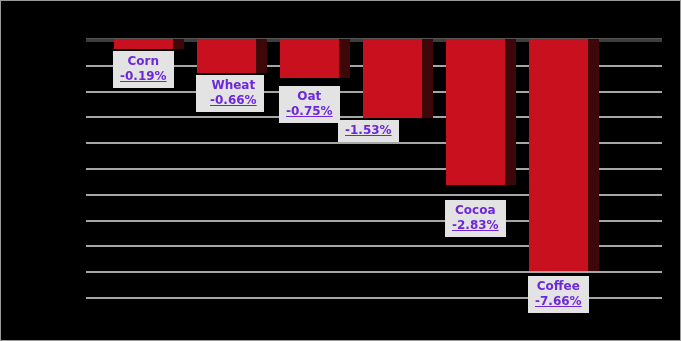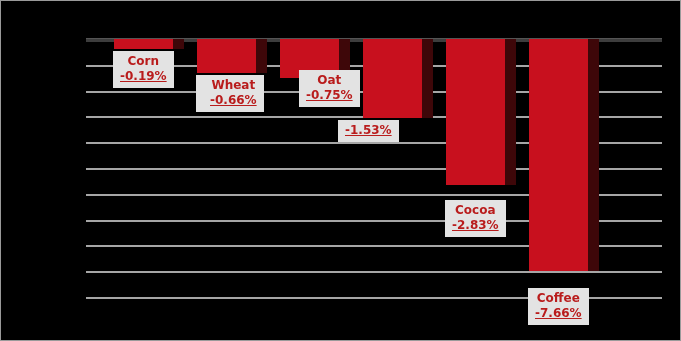--- a/index.html
+++ b/index.html
@@ -53,21 +53,21 @@
     position: absolute;
     left: 59px;
     top: 0;
     width: 11px;
     background: #3e0709;
   }
   
   .vlabel {
     position: absolute;
     background: #e3e3e3;
-    color: #b91c1c;
+    color: #6d28d9;
     text-align: center;
     font-weight: bold;
     font-size: 12px;
     line-height: 15px;
     padding: 3px 7px 4px 7px;
     white-space: nowrap;
     box-sizing: border-box;
   }
   .vlabel .name { display: block; }
   .vlabel .val  { display: block; text-decoration: underline; }
@@ -122,32 +122,32 @@
 
     <div id="labels">
         <div class="vlabel" style="left: 27px; top: 12px;">
           <span class="name">Corn</span>
           <span class="val">-0.19%</span>
         </div>
         <div class="vlabel" style="left: 110px; top: 36px; padding-left: 14px;">
           <span class="name">Wheat</span>
           <span class="val">-0.66%</span>
         </div>
-        <div class="vlabel" style="left: 193px; top: 31px; margin-left: 20px;">
+        <div class="vlabel" style="left: 193px; top: 47px;">
           <span class="name">Oat</span>
           <span class="val">-0.75%</span>
         </div>
         <div class="vlabel" style="left: 252px; top: 81px;">
           <span class="val">-1.53%</span>
         </div>
         <div class="vlabel" style="left: 359px; top: 148px; margin-top: 13px;">
           <span class="name">Cocoa</span>
           <span class="val">-2.83%</span>
         </div>
-        <div class="vlabel" style="left: 442px; top: 249px;">
+        <div class="vlabel" style="left: 442px; top: 237px;">
           <span class="name">Coffee</span>
           <span class="val">-7.66%</span>
         </div>
       </div>
 
   </div>
 
 </div>
 
 </body></html>

